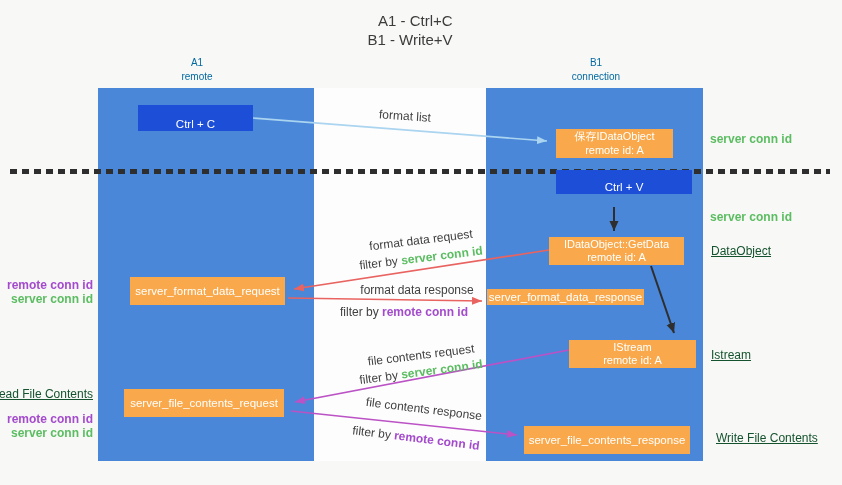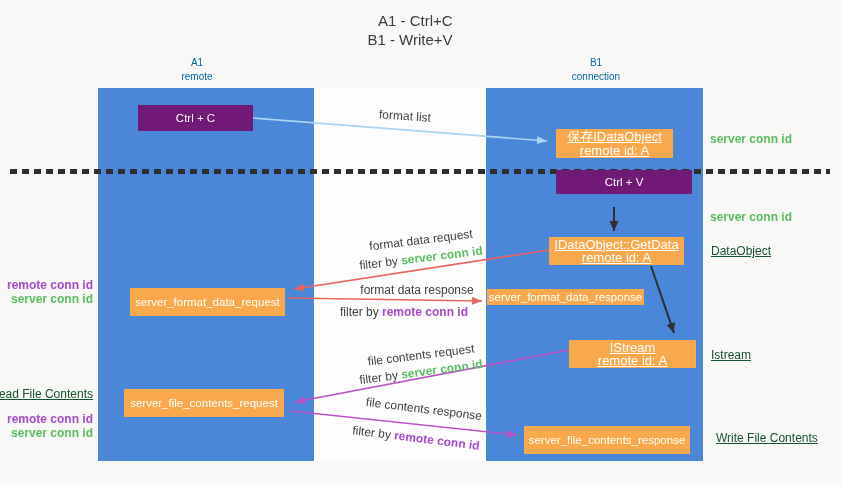--- a/index.html
+++ b/index.html
@@ -20,22 +20,22 @@
   .col-head{position:absolute;top:56px;transform:translateX(-50%);
     text-align:center;font-size:10px;line-height:14px;color:#0369a1;z-index:2;}
   .col-head-left{left:197px;}
   .col-head-right{left:596px;}
 
   svg.arrows{position:absolute;left:0;top:0;z-index:4;pointer-events:none;}
 
   .node{position:absolute;z-index:5;background:#f9a94b;color:#fff;
     display:flex;flex-direction:column;align-items:center;justify-content:center;
     text-align:center;font-size:11.5px;line-height:13px;white-space:nowrap;}
-  .node .t,.node .sub{font-size:13px;line-height:13.5px;text-decoration:underline;}
-  .action{background:#701a75;}
+  .node .t,.node .sub{font-size:11px;line-height:13.5px;}
+  .action{background:#1d4ed8;justify-content:flex-end;}
 
   .arrow-label{position:absolute;z-index:6;white-space:nowrap;font-size:12px;color:#414141;}
   .green{color:#5bbd61;font-weight:bold;}
   .purple{color:#a44bcd;font-weight:bold;}
   .dark{color:#14532d;font-weight:normal;text-decoration:underline;}
 
   .side{position:absolute;z-index:6;white-space:nowrap;font-size:12px;transform:translateY(-50%);}
   .side-left{right:749px;text-align:right;}
 </style>
 </head>
@@ -98,21 +98,21 @@
 
   <div class="node action" style="left:556px;top:170px;width:136px;height:24px;">
     <span>Ctrl + V</span>
   </div>
 
   <div class="node" style="left:549px;top:237px;width:135px;height:28px;">
     <span class="t">IDataObject::GetData</span>
     <span class="sub">remote id: A</span>
   </div>
 
-  <div class="node" style="left:130px;top:288px;width:155px;height:28px;">
+  <div class="node" style="left:130px;top:277px;width:155px;height:28px;">
     <span>server_format_data_request</span>
   </div>
 
   <div class="node" style="left:487px;top:289px;width:157px;height:16px;">
     <span>server_format_data_response</span>
   </div>
 
   <div class="node" style="left:569px;top:340px;width:127px;height:28px;">
     <span class="t">IStream</span>
     <span class="sub">remote id: A</span>

